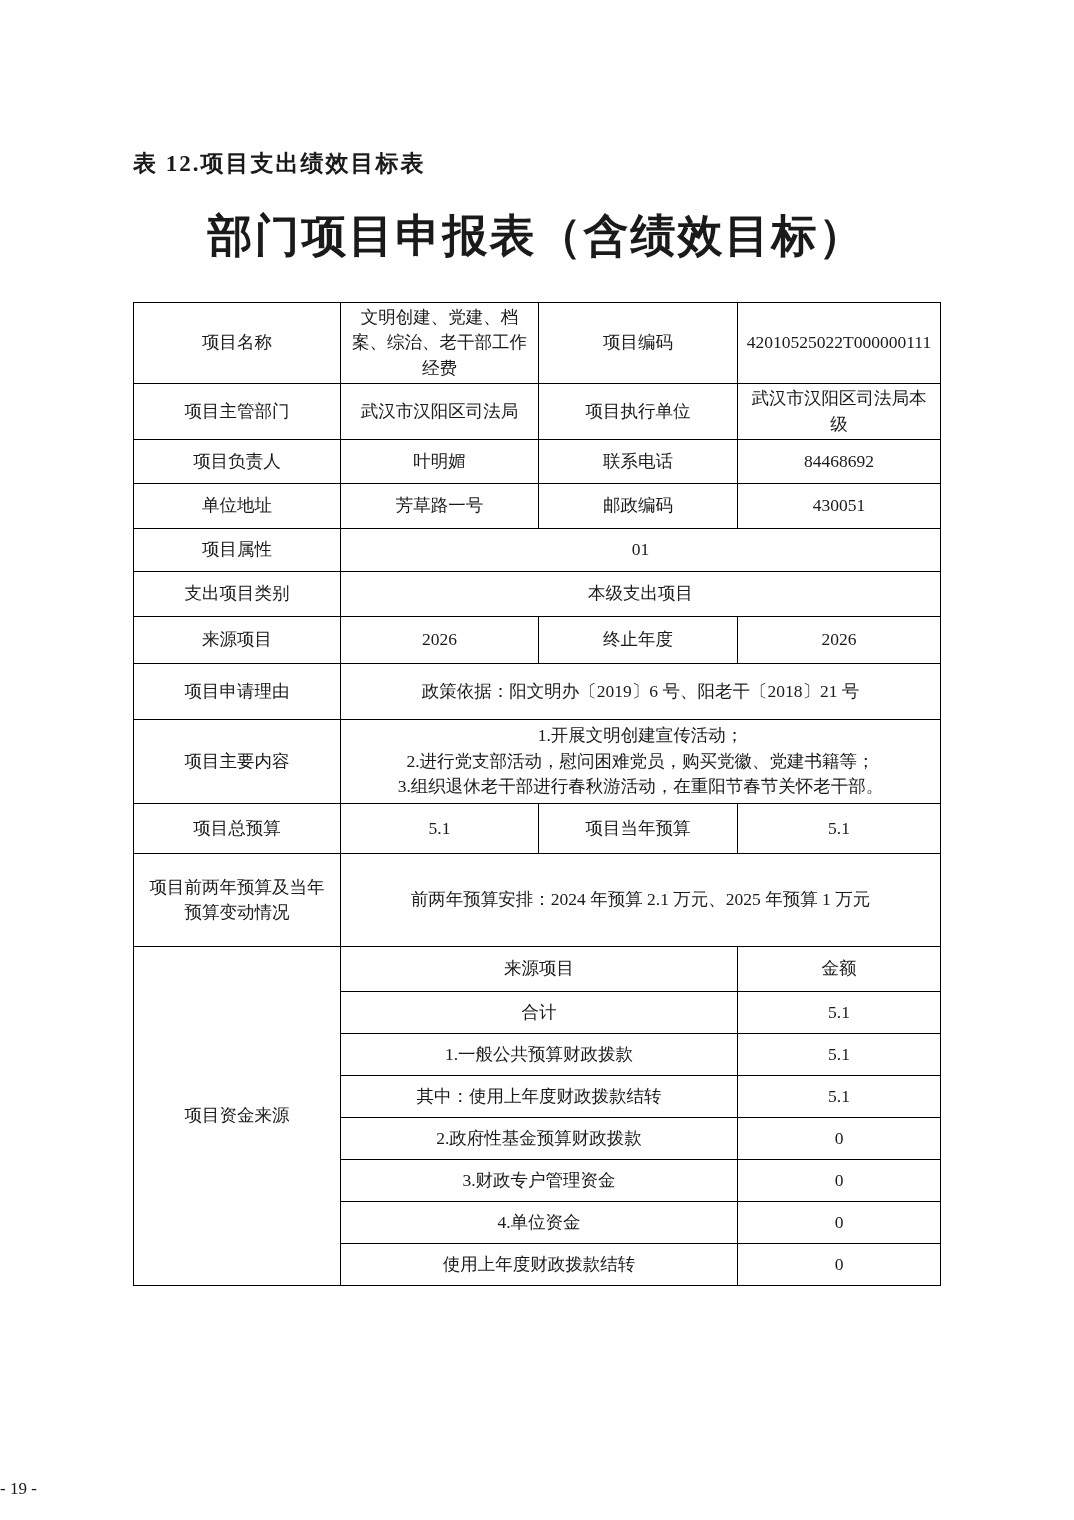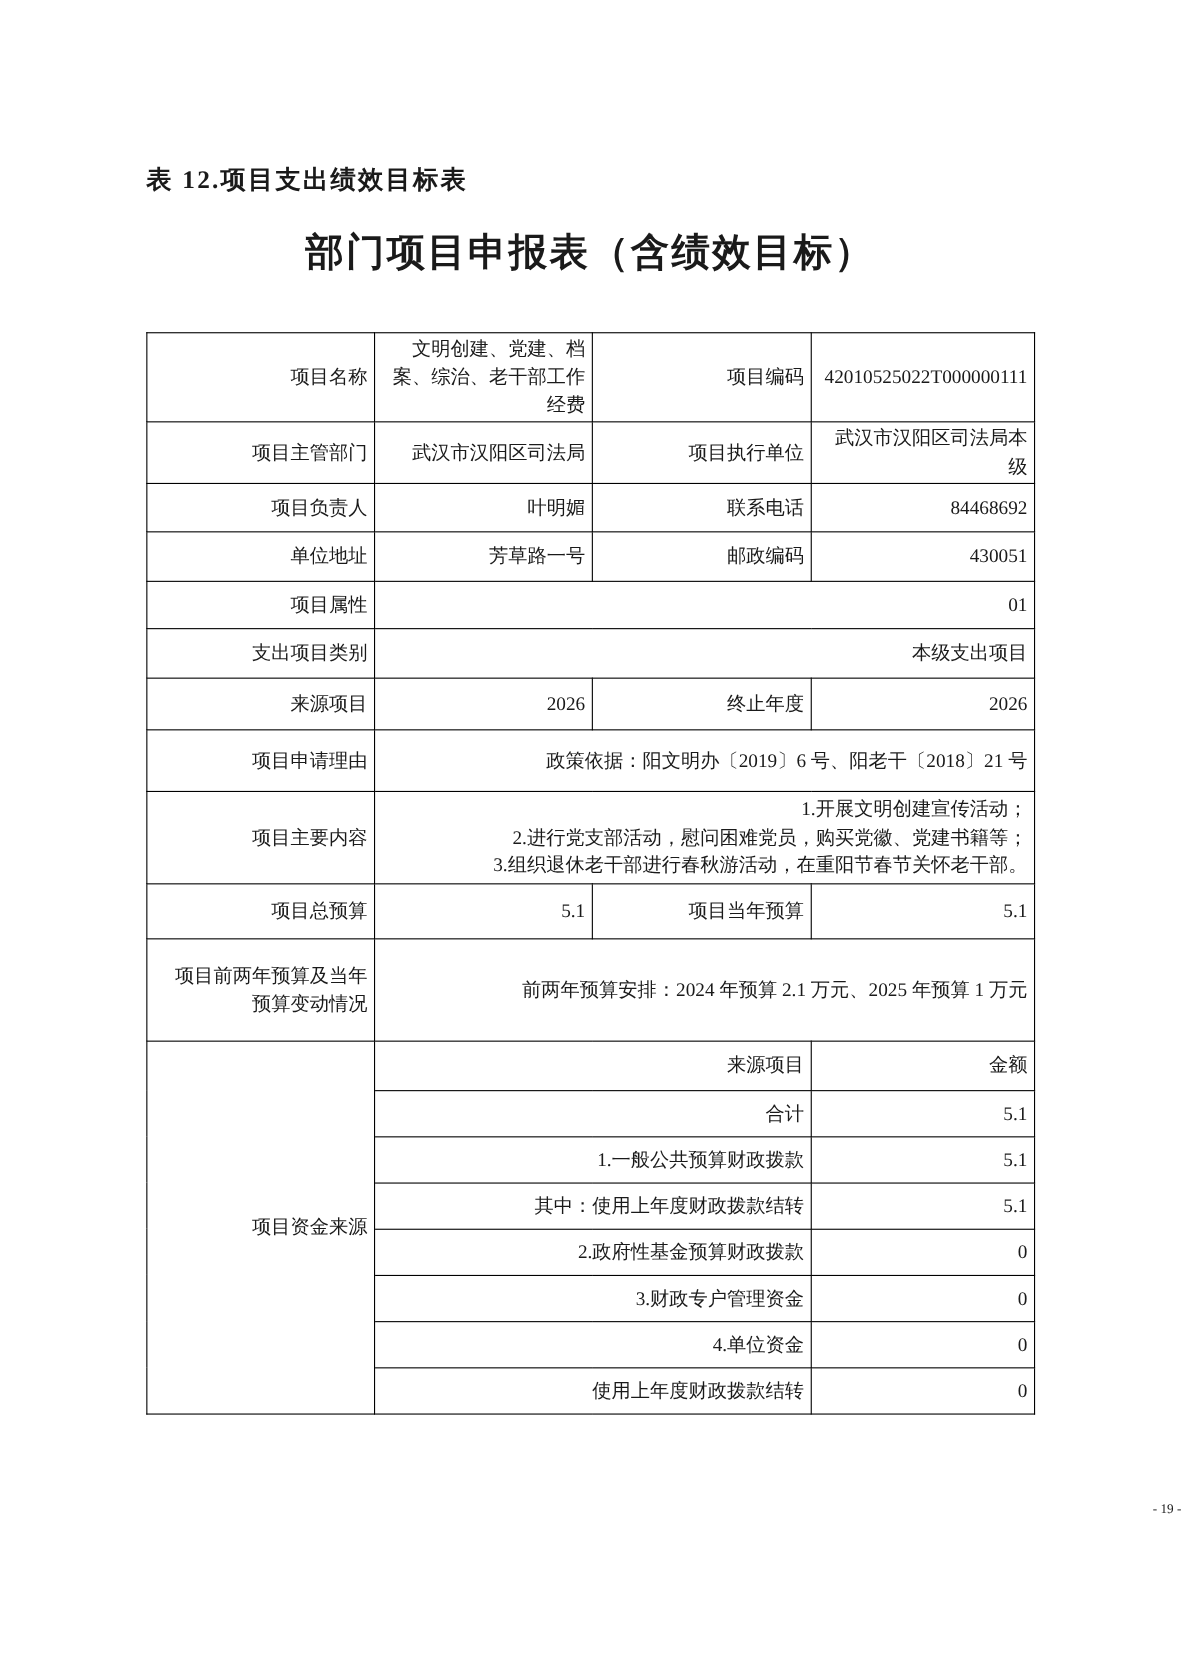--- a/index.html
+++ b/index.html
@@ -21,21 +21,21 @@
     font-size: 23px;
     font-weight: 600;
     letter-spacing: 2px;
   }
   .form-title {
     position: absolute;
     left: 133px;
     top: 206px;
     width: 807px;
     text-align: center;
-    font-size: 35px;
+    font-size: 45px;
     font-weight: bold;
     letter-spacing: 2px;
   }
   .meta-row {
     position: absolute;
     left: 133px;
     top: 274px;
     width: 807px;
     display: flex;
     justify-content: space-between;
@@ -47,21 +47,21 @@
     position: absolute;
     left: 133px;
     top: 302px;
     width: 807px;
     border-collapse: collapse;
     table-layout: fixed;
     font-size: 17.5px;
   }
   table.app td {
     border: 1.5px solid #000000;
-    text-align: right;
+    text-align: center;
     vertical-align: middle;
     padding: 2px 6px;
     line-height: 1.45;
     word-break: break-all;
   }
   td.left { text-align: left; }
   .r1 td { height: 50px; }
   .r2 td { height: 46px; }
   .r3 td { height: 44px; }
   .r4 td { height: 45px; }
@@ -71,24 +71,24 @@
   .r8 td { height: 56px; margin-top: 43px; }
   .r9 td { height: 84px; }
   .r10 td { height: 50px; }
   .r11 td { height: 93px; }
   .rsrc td { height: 45px; }
   .ritem td { height: 42px; }
   td.wraplabel { padding: 2px 3px; }
   .page-number {
     position: absolute;
     left: 0;
-    top: 1364px;
+    top: 1479px;
     width: 100%;
-    text-align: right;
-    font-size: 12px;
+    text-align: left;
+    font-size: 17px;
   }
 </style>
 </head>
 <body>
 
 <div class="page">
 
   <div class="caption">表 12.项目支出绩效目标表</div>
 
   <div class="form-title">部门项目申报表（含绩效目标）</div>

